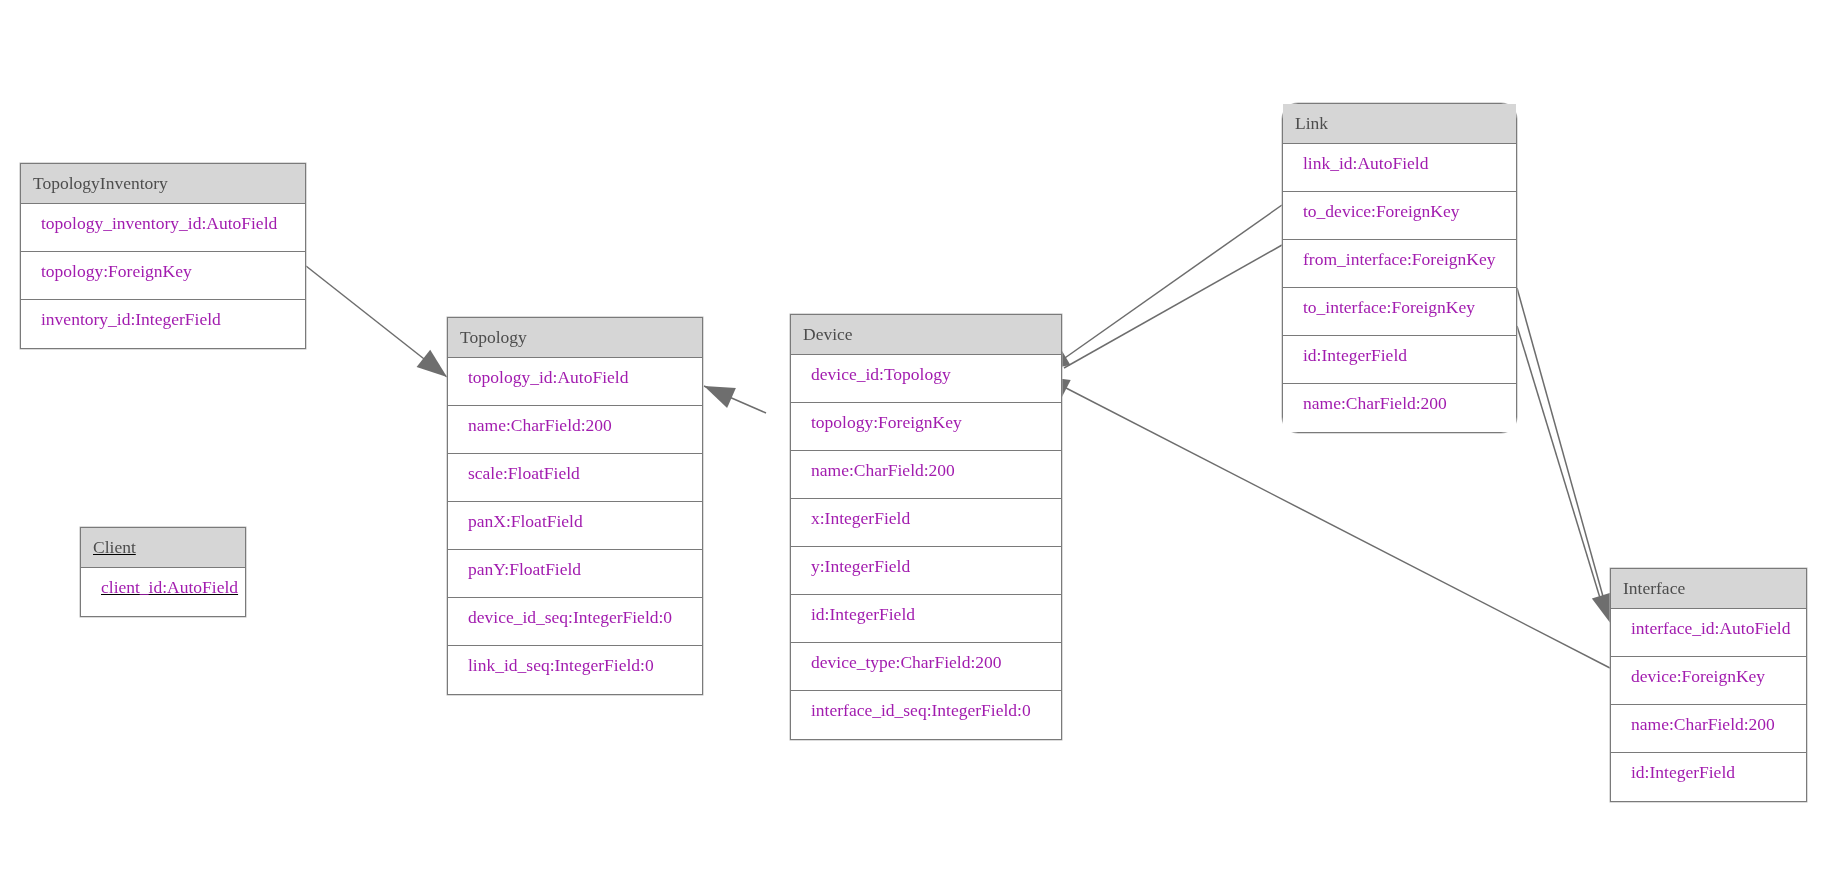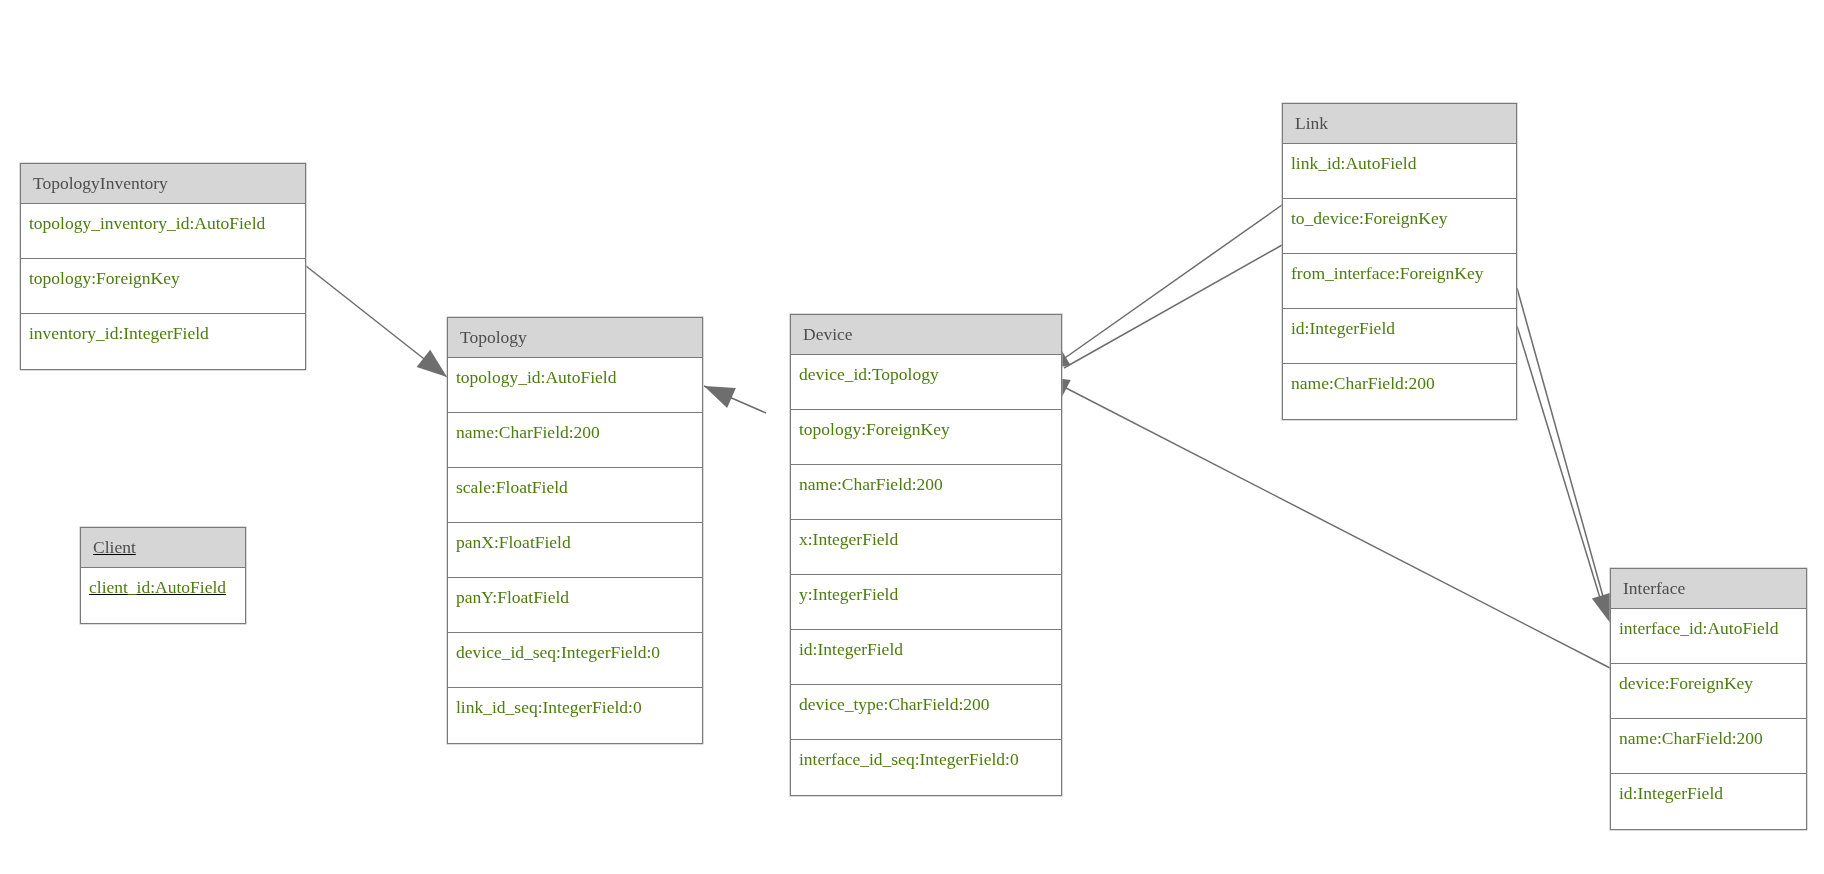--- a/index.html
+++ b/index.html
@@ -35,26 +35,26 @@
     padding-left: 12px;
     background: #d6d6d6;
     border-bottom: 1px solid #7a7a7a;
     color: #4d4d4d;
     font-size: 17.5px;
     white-space: nowrap;
     overflow: hidden;
   }
   .entity .row {
     box-sizing: border-box;
-    height: 55px;
+    height: 48px;
     line-height: 38px;
-    padding-left: 8px;
+    padding-left: 20px;
     background: #ffffff;
     border-bottom: 1px solid #7a7a7a;
-    color: #4d7c0f;
+    color: #a21caf;
     font-size: 17.5px;
     white-space: nowrap;
     overflow: hidden;
   }
   .entity .row:last-child {
     border-bottom: none;
   }
 </style>
 </head>
 <body>
@@ -99,25 +99,26 @@
         <div class="hdr">Device</div>
         <div class="row">device_id:Topology</div>
         <div class="row">topology:ForeignKey</div>
         <div class="row">name:CharField:200</div>
         <div class="row">x:IntegerField</div>
         <div class="row">y:IntegerField</div>
         <div class="row">id:IntegerField</div>
         <div class="row">device_type:CharField:200</div>
         <div class="row">interface_id_seq:IntegerField:0</div>
       </div>
-      <div class="entity" style="left: 1282px; top: 103px; width: 235px;">
+      <div class="entity" style="left: 1282px; top: 103px; width: 235px; border-radius: 16px;">
         <div class="hdr">Link</div>
         <div class="row">link_id:AutoField</div>
         <div class="row">to_device:ForeignKey</div>
         <div class="row">from_interface:ForeignKey</div>
+        <div class="row">to_interface:ForeignKey</div>
         <div class="row">id:IntegerField</div>
         <div class="row">name:CharField:200</div>
       </div>
       <div class="entity" style="left: 1610px; top: 568px; width: 197px;">
         <div class="hdr">Interface</div>
         <div class="row">interface_id:AutoField</div>
         <div class="row">device:ForeignKey</div>
         <div class="row">name:CharField:200</div>
         <div class="row">id:IntegerField</div>
       </div>

